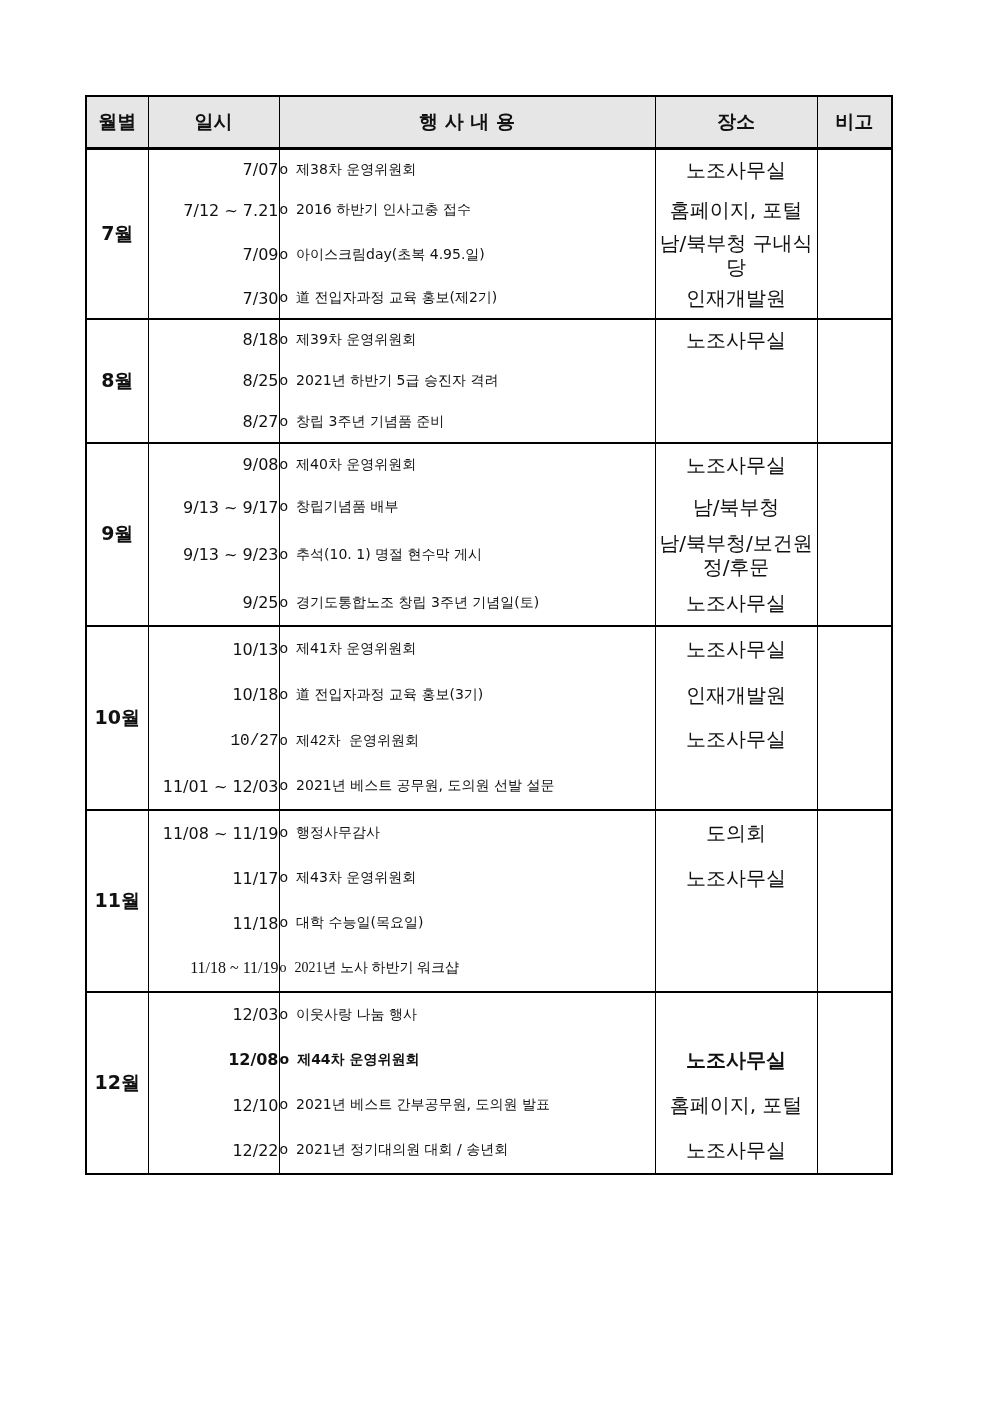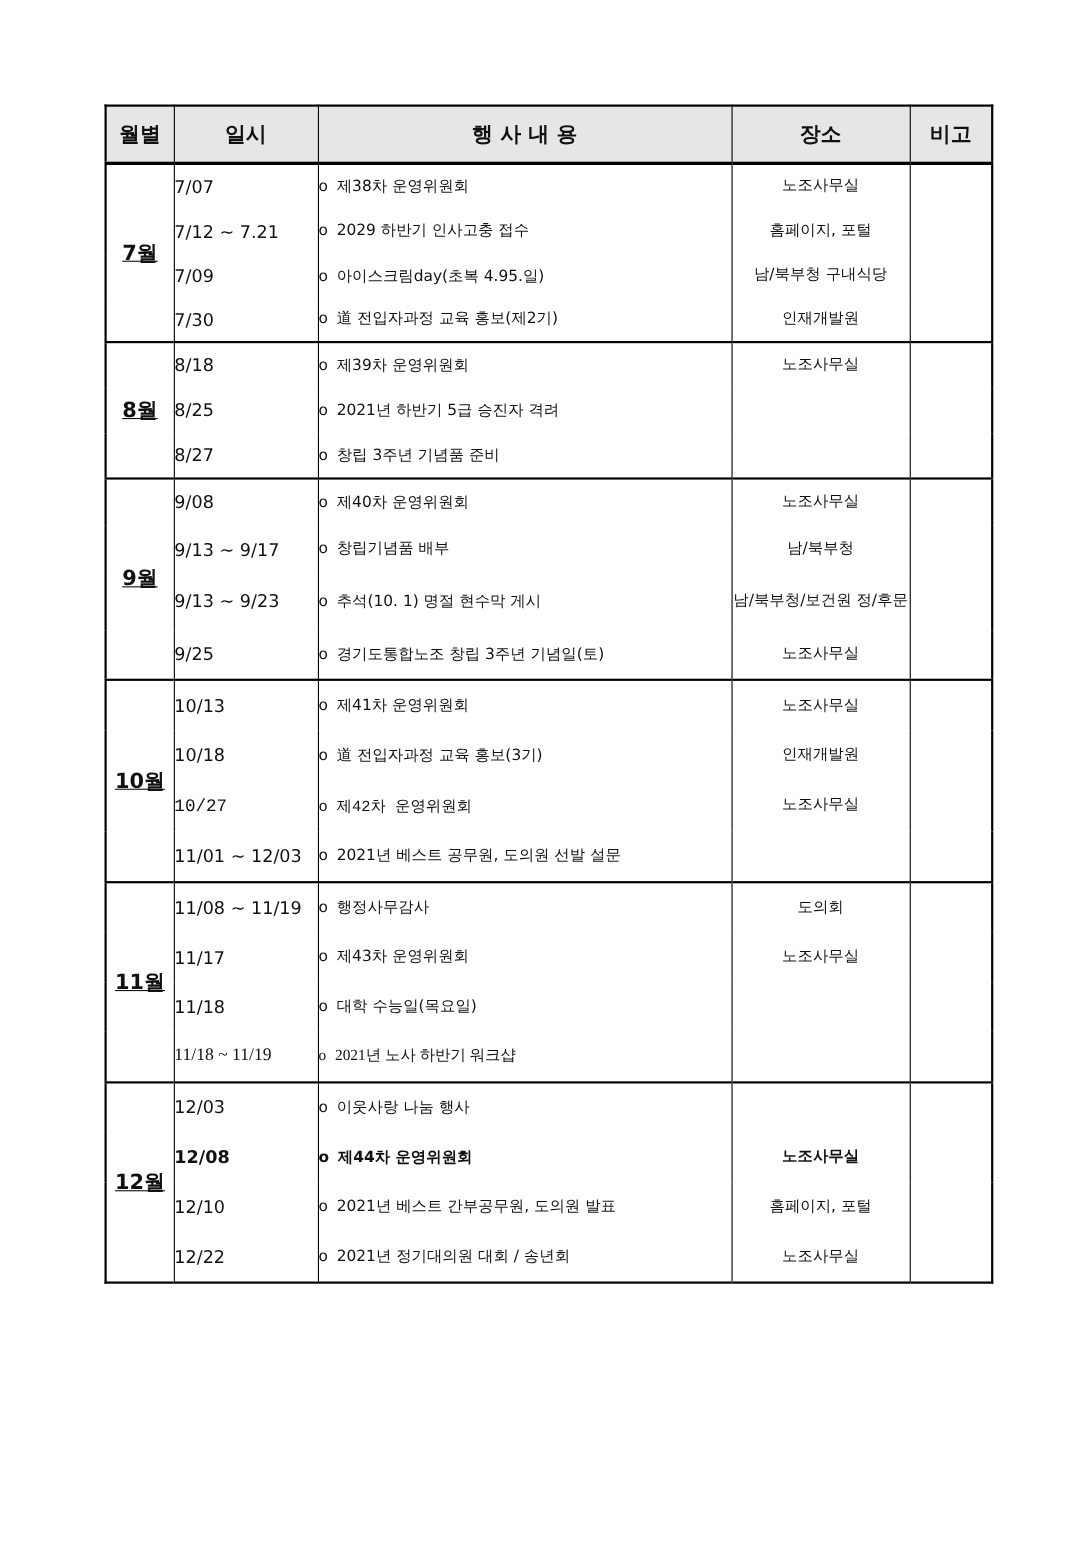--- a/index.html
+++ b/index.html
@@ -1,39 +1,39 @@
 <!DOCTYPE html>
 <html><head>
 <meta charset="utf-8">
 <style>
   html, body { margin: 0; padding: 0; background: #ffffff; }
   body { width: 992px; height: 1403px; position: relative; font-family: "DejaVu Sans", "Liberation Sans", sans-serif; color: #111; }
   table.sched {
-    position: absolute; left: 95px; top: 95px;
+    position: absolute; left: 85px; top: 95px;
     width: 806px; border-collapse: collapse;
     border: 2px solid #000; table-layout: fixed;
   }
   table.sched th, table.sched td { border: 1px solid #000; padding: 0; }
   table.sched thead th {
     background: #e6e6e6; height: 50px; font-size: 19px; font-weight: bold;
     border-bottom: 3px solid #000; text-align: center;
   }
   col.c-month { width: 62px; }
   col.c-date { width: 131px; }
   col.c-content { width: 376px; }
   col.c-place { width: 162px; }
   col.c-note { width: 75px; }
-  td.month { font-weight: bold; font-size: 19px; text-align: center; vertical-align: middle; text-decoration: underline; }
+  td.month { font-weight: bold; font-size: 19px; text-align: center; vertical-align: middle; }
   tbody.group { border-top: 2px solid #000; }
   tbody.group tr td { border-top: none; border-bottom: none; }
   tbody.group tr:last-child td { border-bottom: 2px solid #000; }
-  td.date { text-align: left; font-size: 16px; }
+  td.date { text-align: right; font-size: 16px; }
   td.content { text-align: left; font-size: 14px; padding-left: 12px; white-space: nowrap; }
   td.content .bullet { margin-right: 8px; }
-  td.place { text-align: center; font-size: 14px; line-height: 1.2; }
+  td.place { text-align: center; font-size: 20px; line-height: 1.2; }
   td.note { }
 </style>
 </head>
 <body>
 
 <table class="sched">
   <colgroup>
     <col class="c-month">
       <col class="c-date">
       <col class="c-content">
@@ -52,21 +52,21 @@
 <tbody class="group">
       <tr style="height: 41px;">
         <td class="month" rowspan="4">7월</td>
         <td class="date">7/07</td>
         <td class="content"><span class="bullet">o</span><span>제38차 운영위원회</span></td>
         <td class="place">노조사무실</td>
         <td class="note" rowspan="4"></td>
       </tr>
       <tr style="height: 41px;">
         <td class="date">7/12 ~ 7.21</td>
-        <td class="content"><span class="bullet">o</span><span>2029 하반기 인사고충 접수</span></td>
+        <td class="content"><span class="bullet">o</span><span>2016 하반기 인사고충 접수</span></td>
         <td class="place">홈페이지, 포털</td>
       </tr>
       <tr style="height: 40px;">
         <td class="date">7/09</td>
         <td class="content"><span class="bullet">o</span><span>아이스크림day(초복 4.95.일)</span></td>
         <td class="place">남/북부청 구내식당</td>
       </tr>
       <tr style="height: 40px; margin-left: 15px;">
         <td class="date">7/30</td>
         <td class="content"><span class="bullet">o</span><span>道 전입자과정 교육 홍보(제2기)</span></td>

